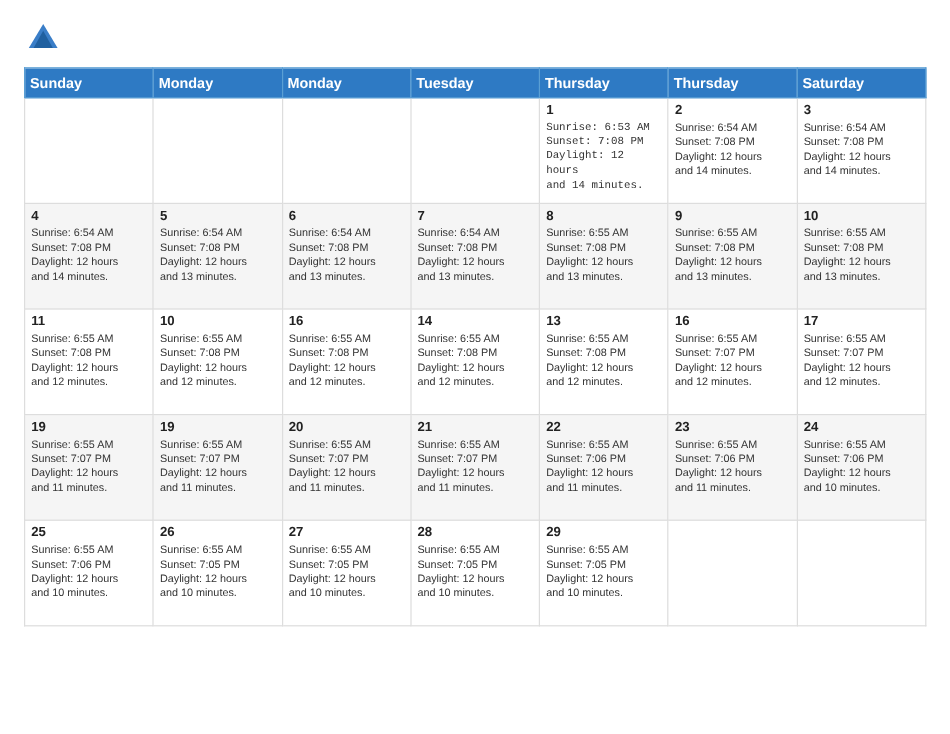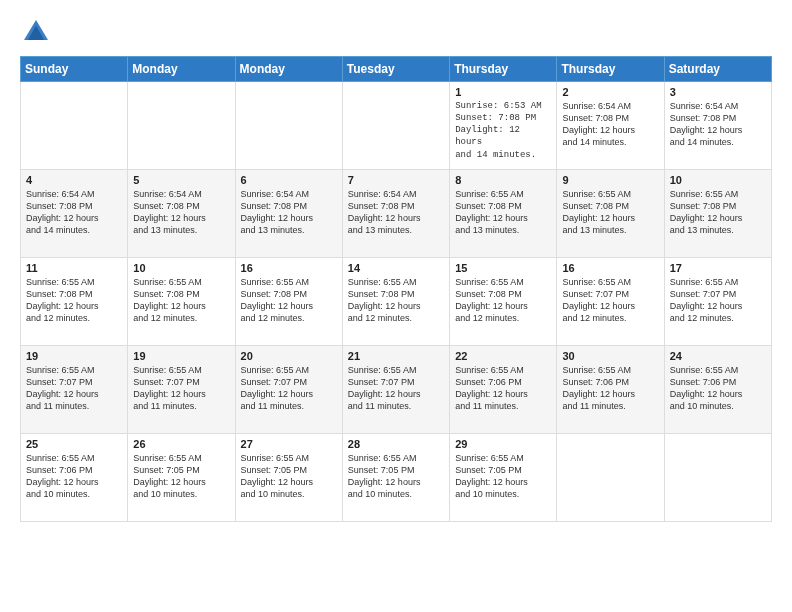--- a/index.html
+++ b/index.html
@@ -244,21 +244,21 @@
 and 12 minutes.</div>
           </td>
           <td>
             <span class="day-number">14</span>
             <div class="day-info" style="white-space: pre-line;">Sunrise: 6:55 AM
 Sunset: 7:08 PM
 Daylight: 12 hours
 and 12 minutes.</div>
           </td>
           <td>
-            <span class="day-number">15</span>
+            <span class="day-number">13</span>
             <div class="day-info" style="white-space: pre-line;">Sunrise: 6:55 AM
 Sunset: 7:08 PM
 Daylight: 12 hours
 and 12 minutes.</div>
           </td>
           <td>
             <span class="day-number">16</span>
             <div class="day-info" style="white-space: pre-line;">Sunrise: 6:55 AM
 Sunset: 7:07 PM
 Daylight: 12 hours
@@ -302,21 +302,21 @@
 and 11 minutes.</div>
           </td>
           <td>
             <span class="day-number">22</span>
             <div class="day-info" style="white-space: pre-line;">Sunrise: 6:55 AM
 Sunset: 7:06 PM
 Daylight: 12 hours
 and 11 minutes.</div>
           </td>
           <td>
-            <span class="day-number">30</span>
+            <span class="day-number">23</span>
             <div class="day-info" style="white-space: pre-line;">Sunrise: 6:55 AM
 Sunset: 7:06 PM
 Daylight: 12 hours
 and 11 minutes.</div>
           </td>
           <td>
             <span class="day-number">24</span>
             <div class="day-info" style="white-space: pre-line;">Sunrise: 6:55 AM
 Sunset: 7:06 PM
 Daylight: 12 hours

